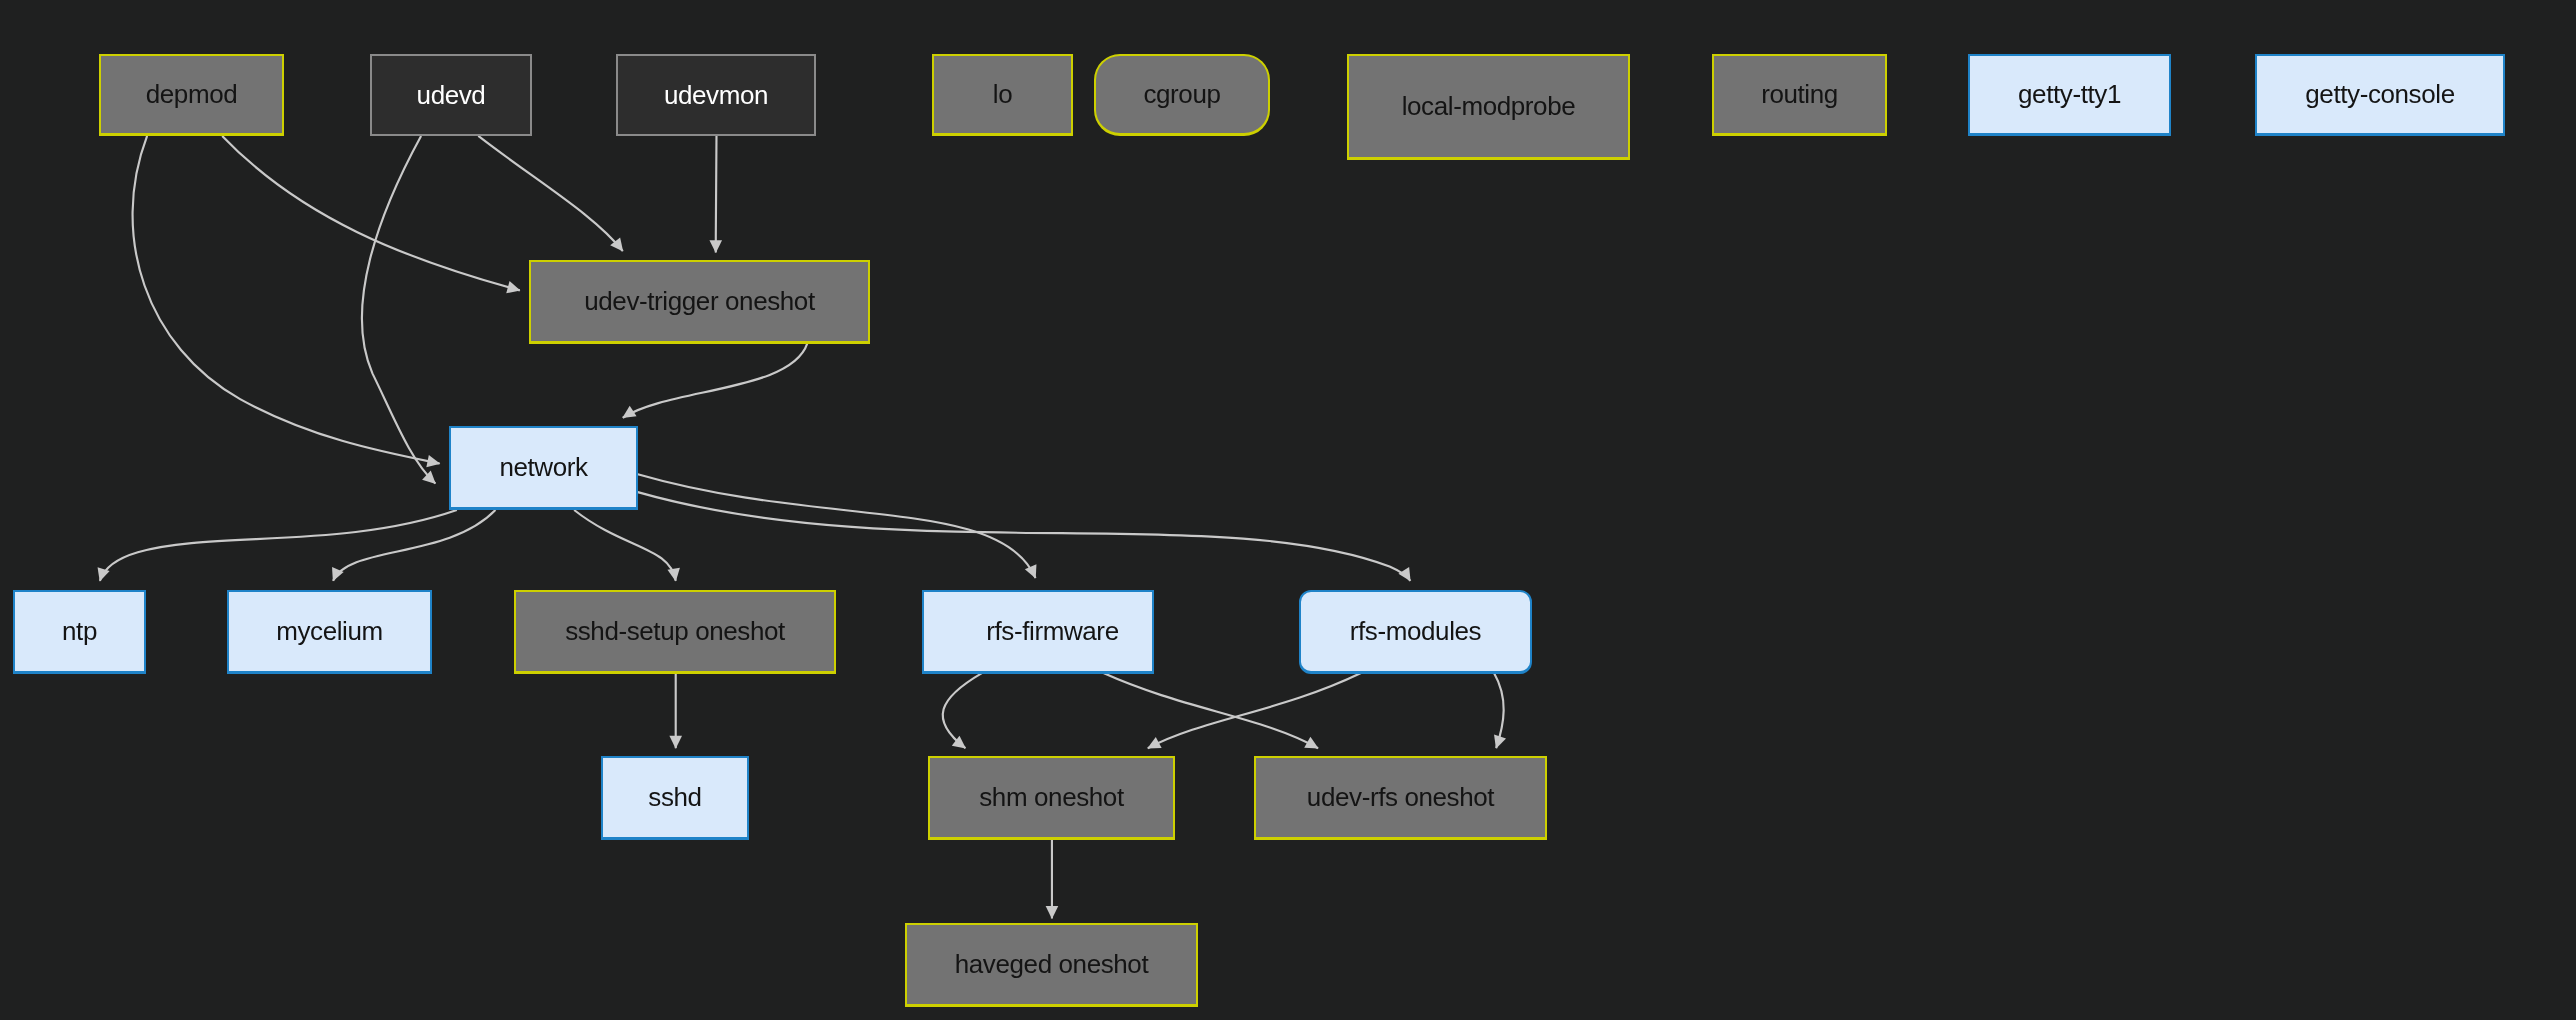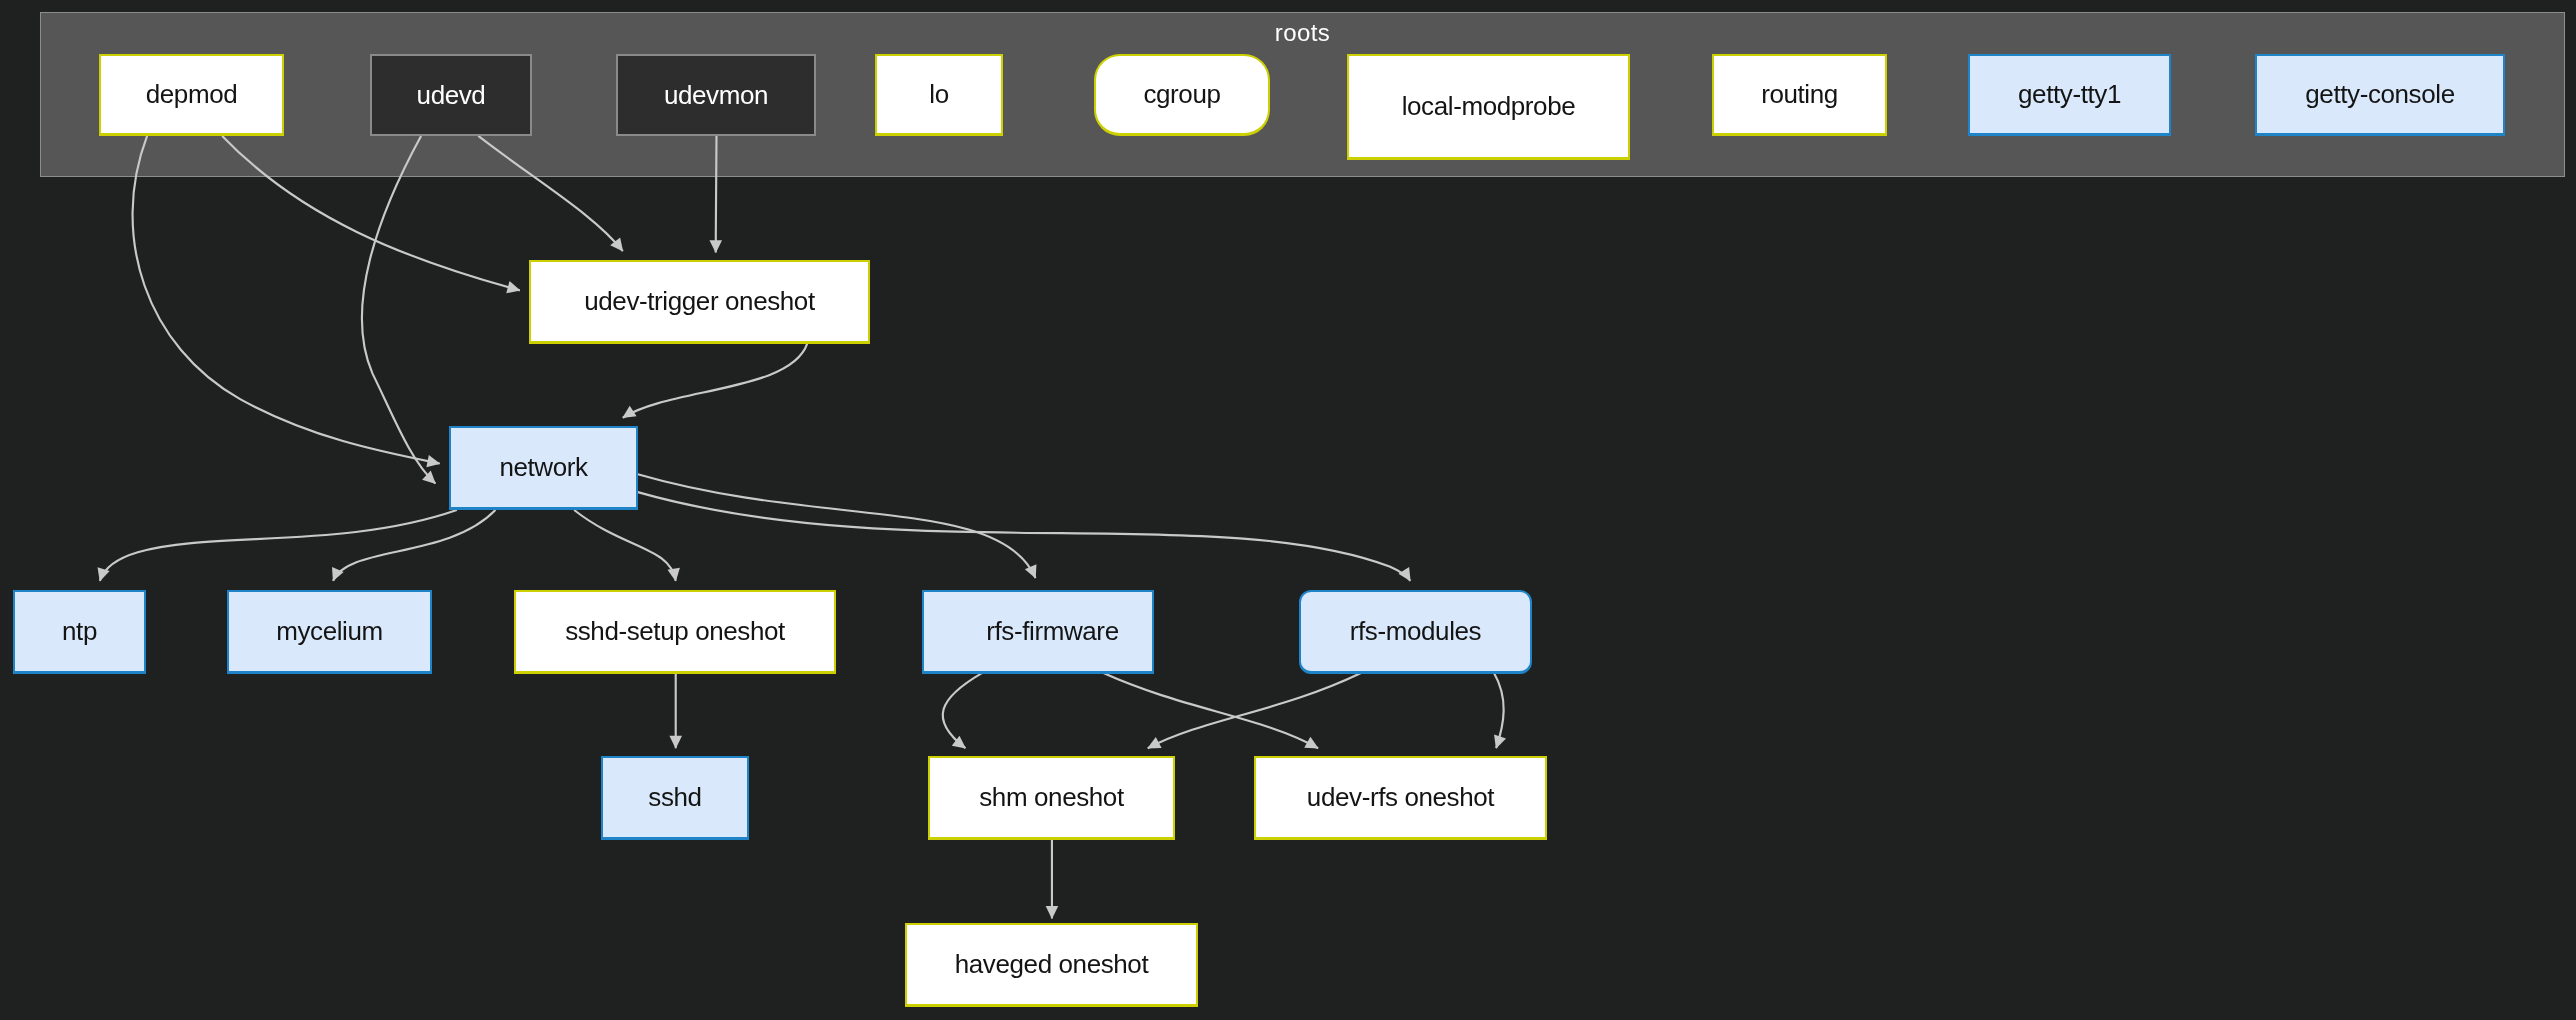--- a/index.html
+++ b/index.html
@@ -45,21 +45,21 @@
     box-sizing: border-box;
     display: flex;
     align-items: center;
     justify-content: center;
     z-index: 3;
     font-size: 26px;
     letter-spacing: -0.4px;
     white-space: nowrap;
   }
   .node.yellow {
-    background: #ffffff;
+    background: #737373;
     border: 2.1px solid #cdd000;
     border-bottom-width: 3.6px;
     color: #141414;
   }
   .node.blue {
     background: #d9e9fb;
     border: 2.1px solid #1f83c8;
     border-bottom-width: 3.6px;
     color: #141414;
   }
@@ -67,23 +67,20 @@
     background: #2d2d2d;
     border: 2.1px solid #8a8a8a;
     color: #ffffff;
   }
 </style>
 </head>
 <body style="background: rgb(31, 32, 32);">
 
 <div id="canvas">
 
-  <div id="cluster" style="left: 40px; top: 12px; width: 2525px; height: 165px; background: rgb(86, 86, 87); border-color: rgb(141, 141, 141);">
-    <div id="cluster-label">roots</div>
-  </div>
 
   <svg id="edges" width="2576" height="1020" viewBox="0 0 3600 1426">
     <defs>
       <marker id="ah" viewBox="0 0 10 10" refX="9" refY="5" markerWidth="7" markerHeight="7" orient="auto">
         <path id="ah-shape" d="M0.8,0.8 L9.4,5 L0.8,9.2 Z" fill="#c9c9c9"></path>
       </marker>
     </defs>
     <g id="edge-group">
         <path class="edge" d="M 310,190 C 420,305 565,362 726,406" stroke="#c9c9c9" marker-end="url(#ah)"></path>
         <path class="edge" d="M 205,190 C 152,330 205,485 335,558 C 435,613 535,632 614,648" stroke="#c9c9c9" marker-end="url(#ah)"></path>
@@ -108,21 +105,21 @@
   <div id="nodes">
       <div class="node yellow" style="left: 99px; top: 54px; width: 185px; height: 82px;">
         <span>depmod</span>
       </div>
       <div class="node dark" style="left: 370px; top: 54px; width: 162px; height: 82px;">
         <span>udevd</span>
       </div>
       <div class="node dark" style="left: 616px; top: 54px; width: 200px; height: 82px;">
         <span>udevmon</span>
       </div>
-      <div class="node yellow" style="left: 875px; top: 54px; width: 128px; height: 82px;">
+      <div class="node yellow" style="left: 932px; top: 54px; width: 141px; height: 82px;">
         <span>lo</span>
       </div>
       <div class="node yellow" style="left: 1094px; top: 54px; width: 176px; height: 82px; border-radius: 26px;">
         <span>cgroup</span>
       </div>
       <div class="node yellow" style="left: 1347px; top: 54px; width: 283px; height: 106px;">
         <span>local-modprobe</span>
       </div>
       <div class="node yellow" style="left: 1712px; top: 54px; width: 175px; height: 82px;">
         <span>routing</span>

